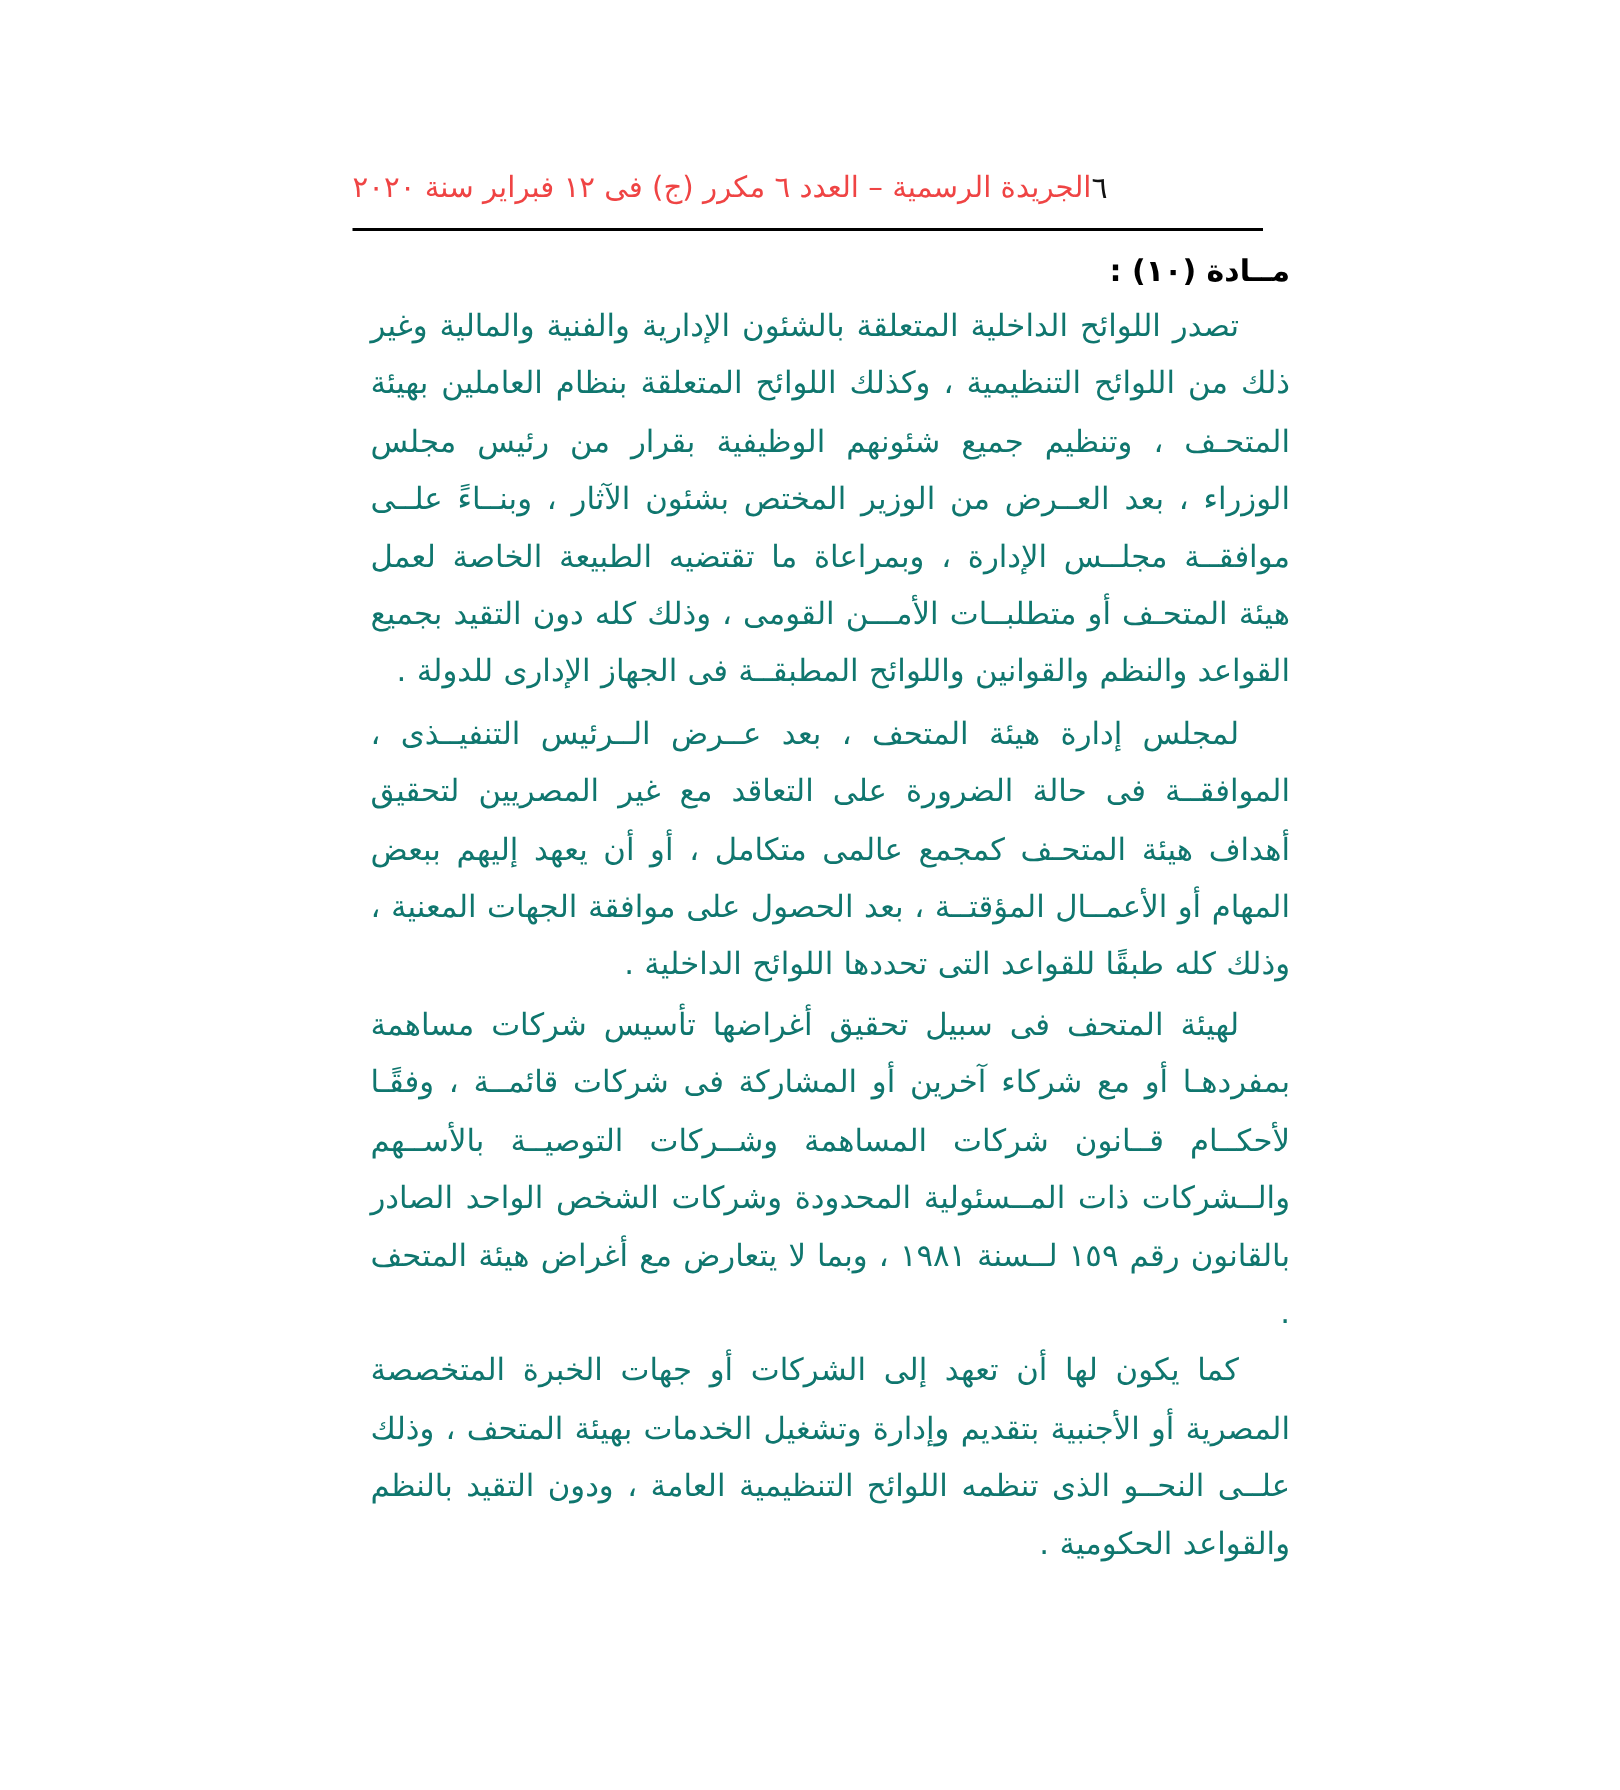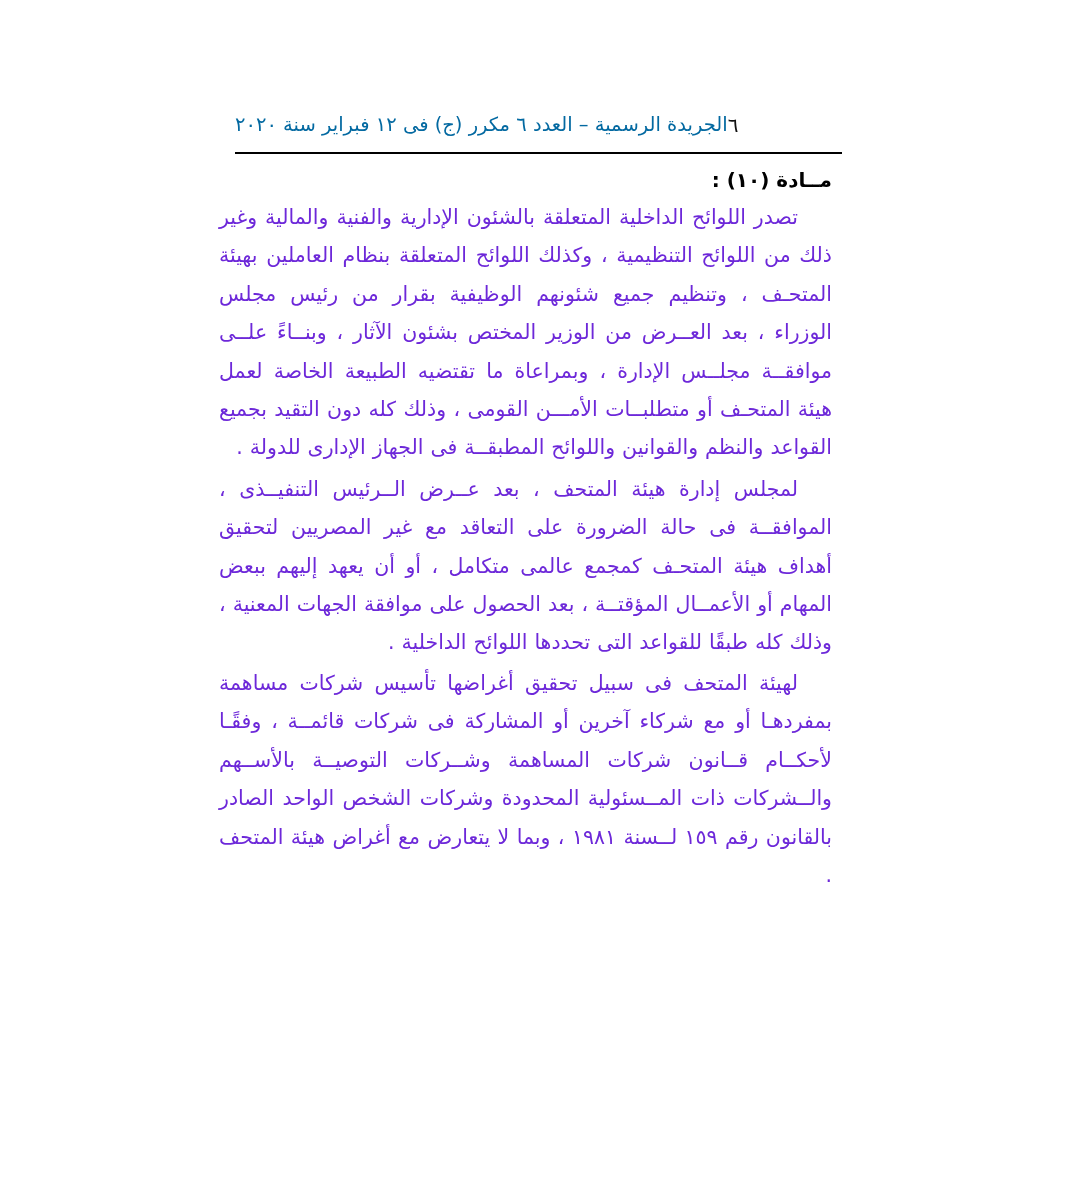--- a/index.html
+++ b/index.html
@@ -36,21 +36,21 @@
     width: 613px;
     height: 34px;
     display: flex;
     flex-direction: row;
     align-items: center;
     justify-content: flex-end;
   }
   .header-title {
     font-size: 19.5px;
     letter-spacing: 0px;
-    color: #0369a1;
+    color: #ef4444;
     white-space: nowrap;
     font-weight: 400;
     line-height: 1;
     margin-left: 0;
   }
   .header-folio {
     font-size: 20px;
     color: #111111;
     font-weight: 400;
     line-height: 1;
@@ -63,37 +63,37 @@
     top: 152px;
     right: 238px;
     width: 607px;
     height: 0;
     border-top: 2px solid #000000;
   }
   
   .column {
     position: absolute;
     top: 166px;
-    right: 248px;
+    right: 220px;
     width: 613px;
   }
   .art-head {
     font-size: 20px;
     font-weight: 700;
     color: #000000;
     text-align: right;
     line-height: 1.45;
     margin: 0 0 3px 0;
     letter-spacing: 0px;
     white-space: nowrap;
   }
   .art-head-1 { margin-top: 0; }
   .para {
     font-size: 20.5px;
-    color: #6d28d9;
+    color: #0f766e;
     text-align: justify;
     text-align-last: right;
     line-height: 38.4px;
     margin: 0;
     text-justify: inter-word;
     word-spacing: 0.02em;
   }
   .para.indent { text-indent: 34px; }
   .gap-a { height: 3px; }
   .gap-b { height: 2px; }
@@ -116,16 +116,17 @@
       <h2 class="art-head art-head-1">مــادة (١٠) :</h2>
       <p class="para indent">تصدر اللوائح الداخلية المتعلقة بالشئون الإدارية والفنية والمالية وغير ذلك من اللوائح التنظيمية ، وكذلك اللوائح المتعلقة بنظام العاملين بهيئة المتحـف ، وتنظيم جميع شئونهم الوظيفية بقرار من رئيس مجلس الوزراء ، بعد العــرض من الوزير المختص بشئون الآثار ، وبنــاءً علــى موافقــة مجلــس الإدارة ، وبمراعاة ما تقتضيه الطبيعة الخاصة لعمل هيئة المتحـف أو متطلبــات الأمـــن القومى ، وذلك كله دون التقيد بجميع القواعد والنظم والقوانين واللوائح المطبقــة فى الجهاز الإدارى للدولة .</p>
 
       <div class="gap-a"></div>
 
       <p class="para indent">لمجلس إدارة هيئة المتحف ، بعد عــرض الــرئيس التنفيــذى ، الموافقــة فى حالة الضرورة على التعاقد مع غير المصريين لتحقيق أهداف هيئة المتحـف كمجمع عالمى متكامل ، أو أن يعهد إليهم ببعض المهام أو الأعمــال المؤقتــة ، بعد الحصول على موافقة الجهات المعنية ، وذلك كله طبقًا للقواعد التى تحددها اللوائح الداخلية .</p>
 
       <div class="gap-b"></div>
 
       <p class="para indent">لهيئة المتحف فى سبيل تحقيق أغراضها تأسيس شركات مساهمة بمفردهـا أو مع شركاء آخرين أو المشاركة فى شركات قائمــة ، وفقًـا لأحكــام قــانون شركات المساهمة وشــركات التوصيــة بالأســهم والــشركات ذات المــسئولية المحدودة وشركات الشخص الواحد الصادر بالقانون رقم ١٥٩ لــسنة ١٩٨١ ، وبما لا يتعارض مع أغراض هيئة المتحف .</p>
+      <p class="para indent">كما يكون لها أن تعهد إلى الشركات أو جهات الخبرة المتخصصة المصرية أو الأجنبية بتقديم وإدارة وتشغيل الخدمات بهيئة المتحف ، وذلك علــى النحــو الذى تنظمه اللوائح التنظيمية العامة ، ودون التقيد بالنظم والقواعد الحكومية .</p>
 
     </div>
   </div>
 </div>
 
 </body></html>

